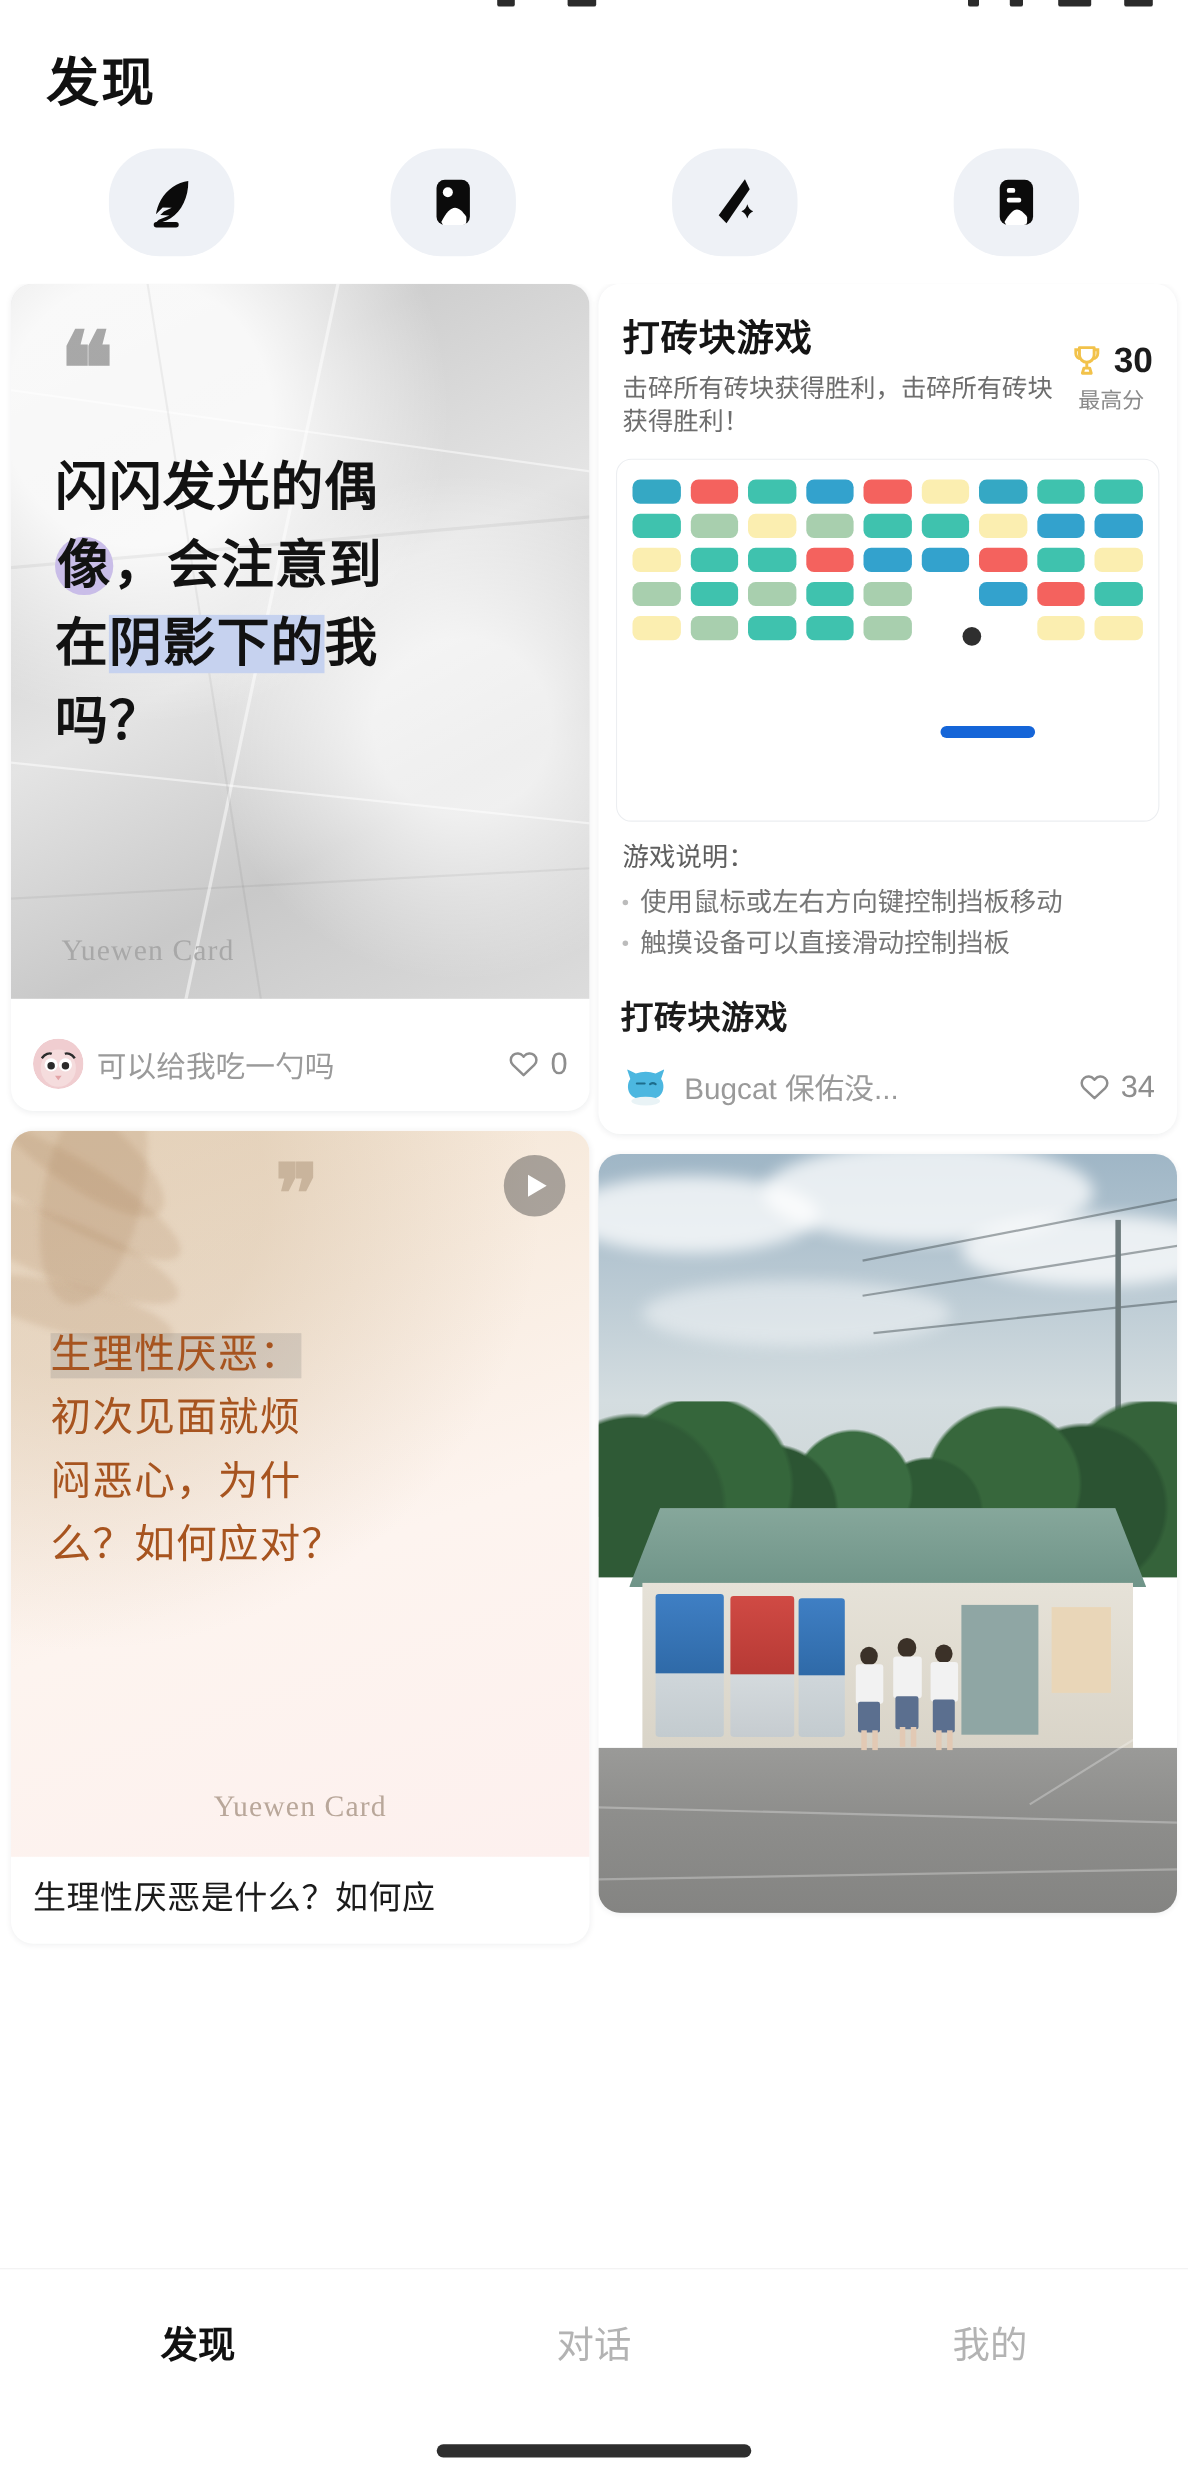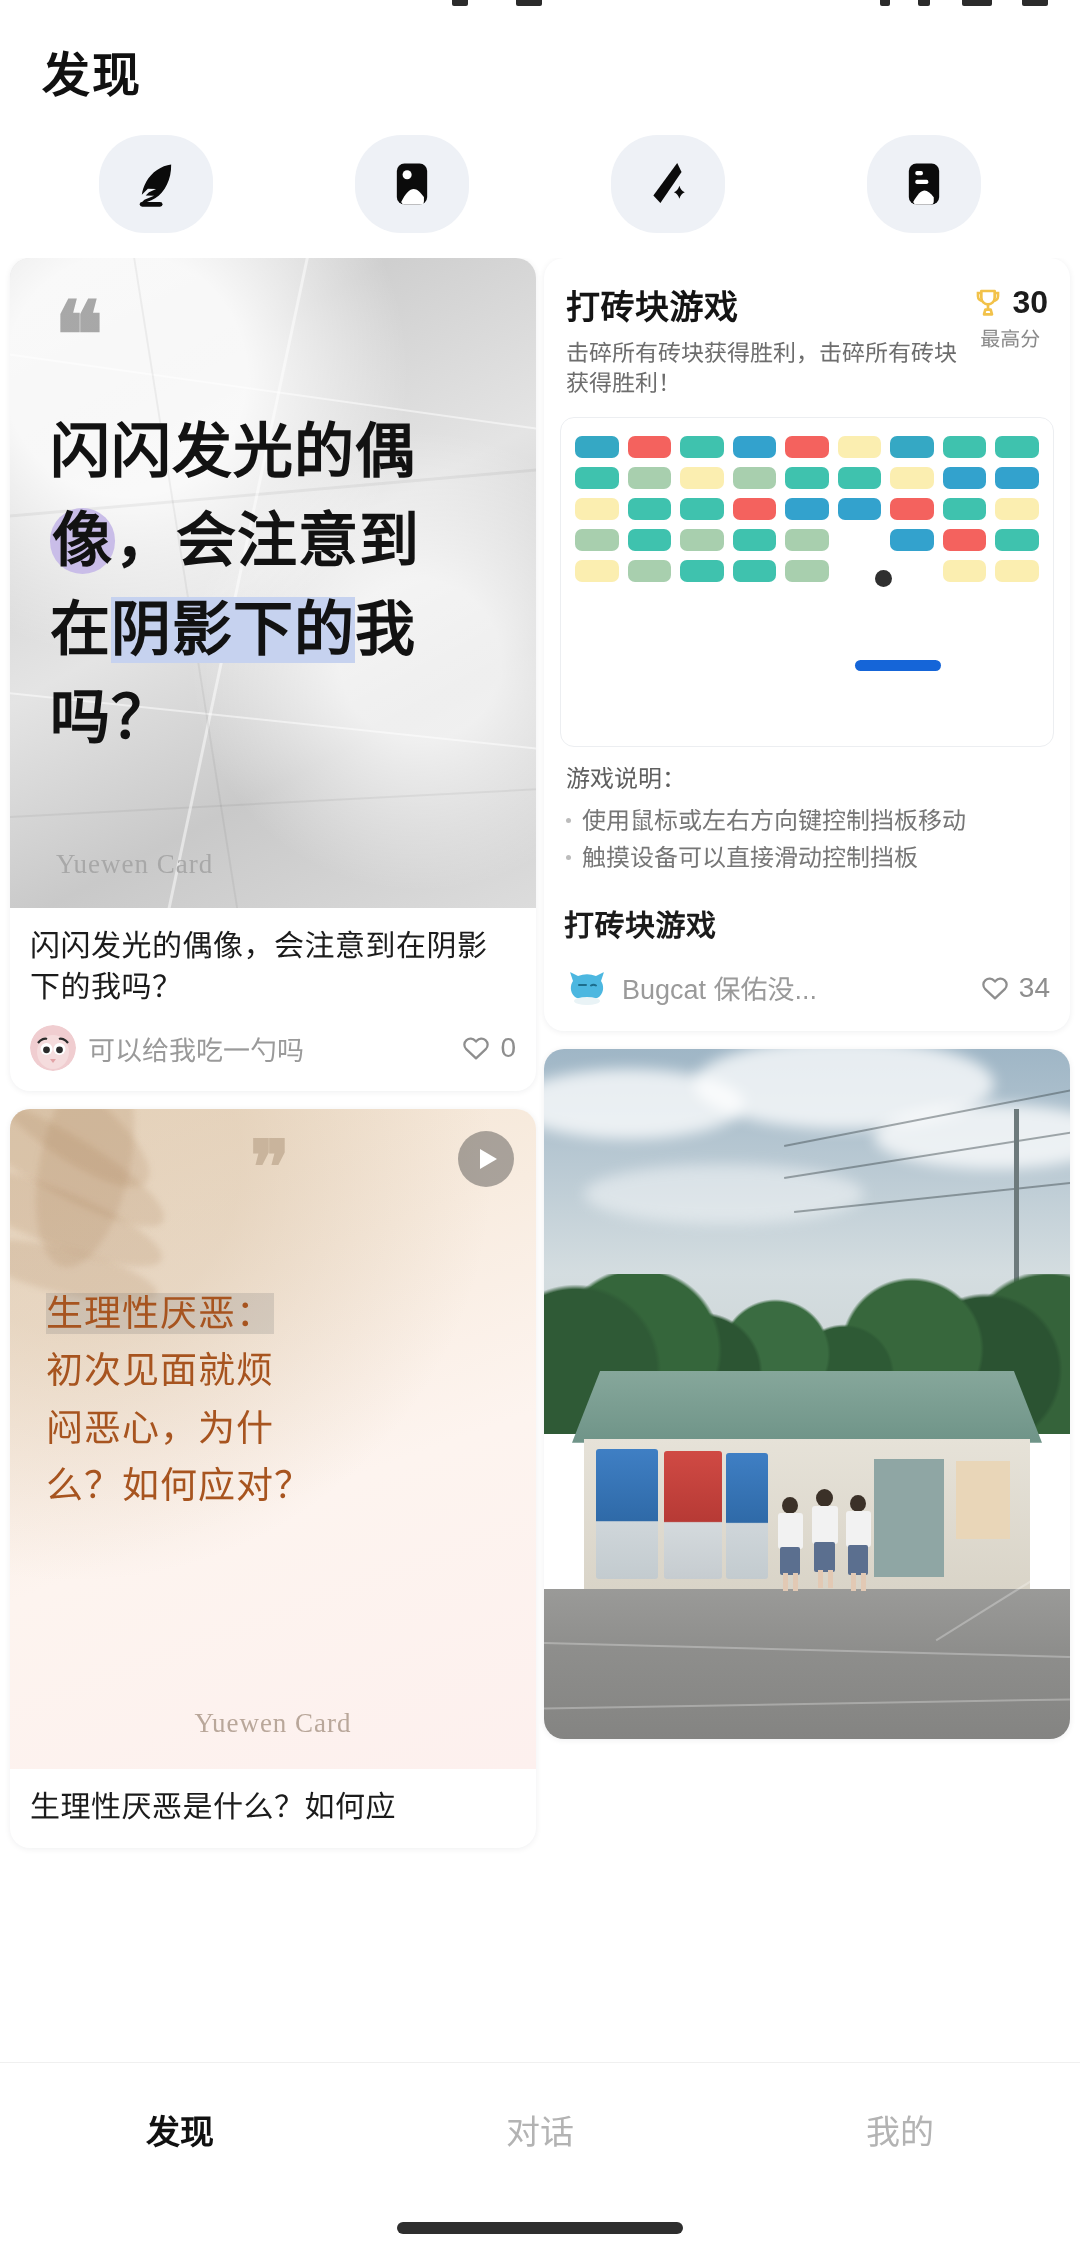--- a/index.html
+++ b/index.html
@@ -93,39 +93,39 @@
   .crease{ position:absolute; background:rgba(255,255,255,.5); transform-origin:0 0; }
   .crease.d{ background:rgba(0,0,0,.05); }
   .qmark1{
     position:absolute; left:44px; top:32px;
     font-size:92px; line-height:1; color:#9a9a9a; font-weight:700;
     font-family:"Liberation Serif","DejaVu Serif",serif; opacity:.85;
   }
   .p1-text{
     position:absolute; left:40px; top:150px; right:26px;
     font-family:"Liberation Serif","DejaVu Serif",serif;
-    font-size:60px; line-height:1.48; font-weight:700; color:#121212;
+    font-size:48px; line-height:1.48; font-weight:700; color:#121212;
     letter-spacing:1px;
   }
   .hl-purple{ background:#c9bde8; border-radius:60px; padding:0 2px; }
   .hl-blue{ background:#c6d2ef; }
   .wm1{
     position:absolute; left:46px; bottom:28px;
     font-family:"Liberation Serif","DejaVu Serif",serif;
     font-size:27px; color:#a8a8a8; letter-spacing:1px;
   }
 
   
   .game-card{ background:#fff; }
   .g-head{ padding:22px 22px 6px 22px; display:flex; align-items:flex-start; }
   .g-head-l{ flex:1 1 auto; min-width:0; }
   .g-title{ font-size:34px; font-weight:700; color:#141414; letter-spacing:.5px;}
   .g-sub{ margin-top:10px; font-size:23px; line-height:1.3; color:#6d6d6d; }
   .g-head-r{ flex:0 0 auto; margin-left:6px; text-align:center; padding-top:4px; }
-  .g-score-row{ display:flex; align-items:center; gap:8px; justify-content:flex-end;}
+  .g-score-row{ display:flex; align-items:center; gap:8px; justify-content:flex-end;margin-top:25px;}
   .g-score-row svg{ width:32px; height:32px; }
   .g-score{ font-size:32px; font-weight:700; color:#1c1c1c; }
   .g-score-lbl{ margin-top:2px; font-size:20px; color:#8a8a8a; white-space:nowrap;}
   .g-board{
     margin:12px 16px 0 16px; height:330px; border-radius:14px;
     background:#fff; border:1px solid #eceef1; position:relative; overflow:hidden;
   }
   .bricks{
     position:absolute; left:14px; top:18px; right:14px;
     display:grid; grid-template-columns:repeat(9,1fr); gap:9px 9px;
@@ -335,21 +335,20 @@
             <div><span>闪闪发光的偶</span></div>
             <div><span class="hl-purple">像</span><span>，会注意到</span></div>
             <div><span>在</span><span class="hl-blue">阴影下的</span><span>我</span></div>
             <div><span>吗？</span></div>
           </div>
 
           <div class="wm1">Yuewen Card</div>
         </div>
 
         <div class="c-body">
-          <div class="c-title">闪闪发光的偶像，会注意到在阴影下的我吗？</div>
           <div class="c-meta">
             <div class="avatar">
               <svg viewBox="0 0 46 46" style="width:46px;height:46px;display:block;">
                 <circle cx="23" cy="23" r="23" fill="#f0cdd0"></circle>
                 <ellipse cx="23" cy="27" rx="16" ry="17" fill="#f5dcdd"></ellipse>
                 <circle cx="16.5" cy="24" r="6" fill="#fff"></circle>
                 <circle cx="29.5" cy="24" r="6" fill="#fff"></circle>
                 <circle cx="16.5" cy="24.8" r="3.4" fill="#2b2b2b"></circle>
                 <circle cx="29.5" cy="24.8" r="3.4" fill="#2b2b2b"></circle>
                 <path d="M8 18c3-4 7-5 9-4M38 18c-3-4-7-5-9-4" stroke="#2b2b2b" stroke-width="2.2" fill="none"></path>

